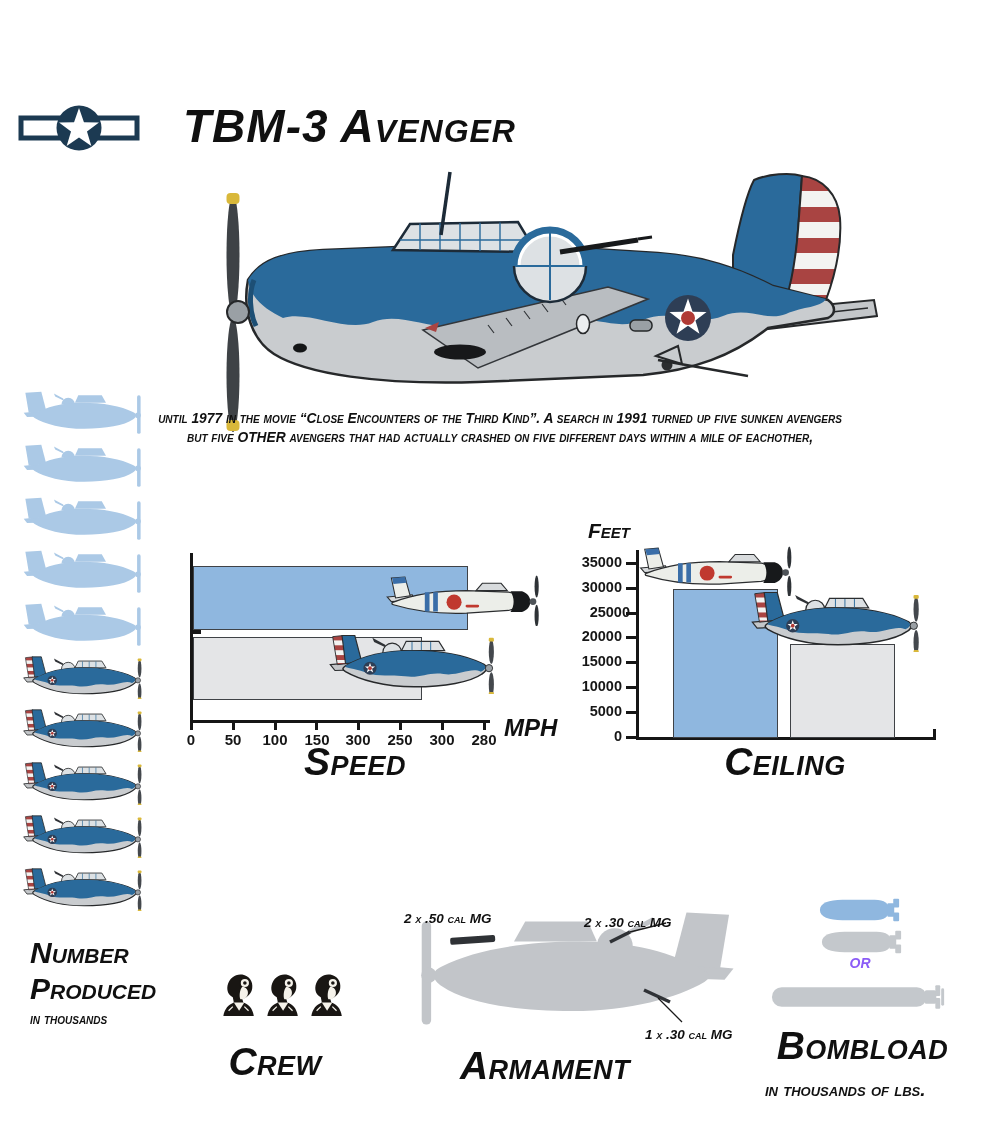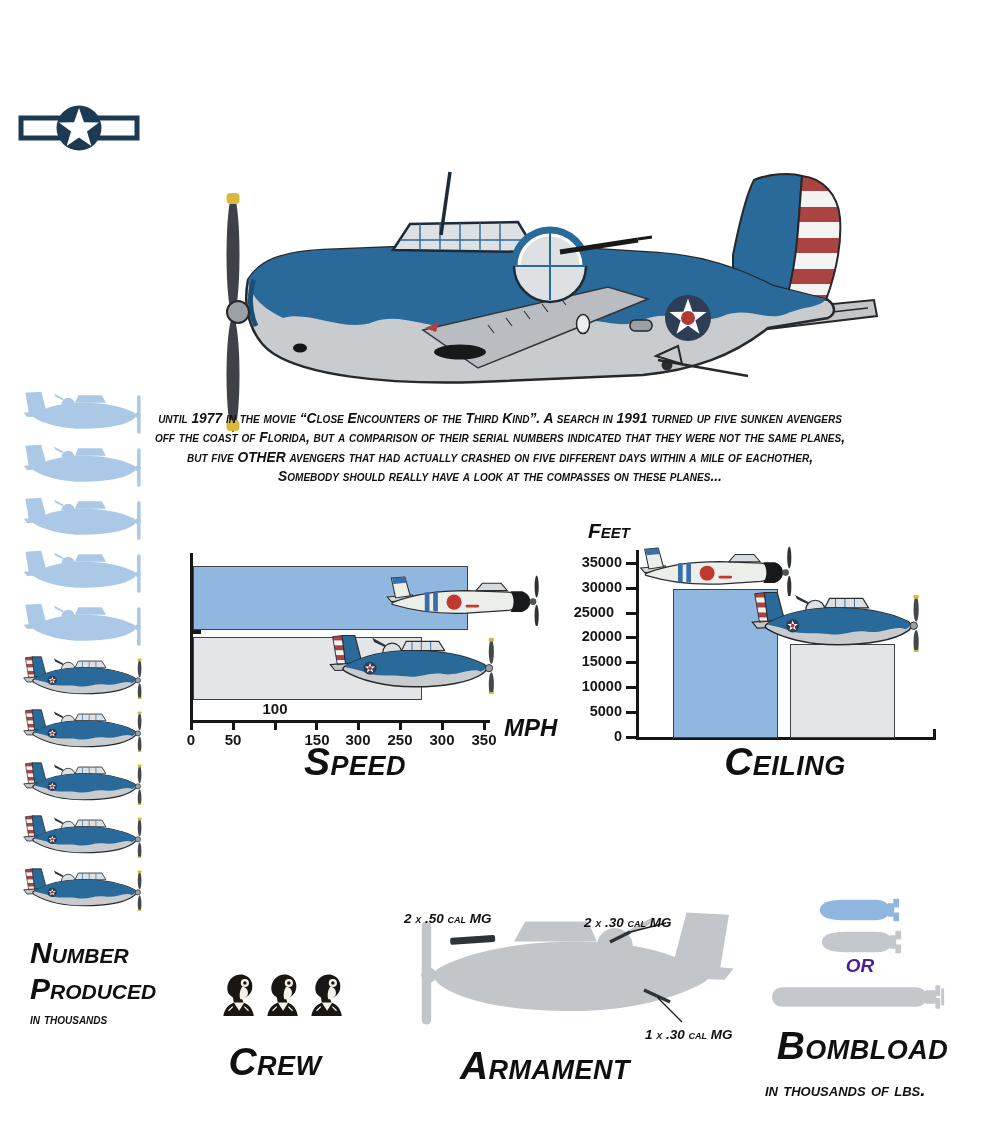--- a/index.html
+++ b/index.html
@@ -18,21 +18,21 @@
              font-variant:small-caps;font-size:13.8px;line-height:19.4px;color:#101010;}
   .tick-label{position:absolute;width:44px;text-align:center;font-weight:bold;font-size:15px;color:#161616;}
   .ceil-label{position:absolute;width:60px;text-align:right;font-weight:bold;font-size:14.5px;color:#161616;}
   .axis{position:absolute;background:#161616;}
   .bar{position:absolute;box-sizing:border-box;border:1.6px solid #3f4246;}
   .bar-blue{background:#8fb7df;}
   .bar-gray{background:#e4e5e7;}
   .pl{position:absolute;}
   .sil{color:#abc9e6;}
   .arm-label{font-size:13.5px;}
-  .or-label{color:#4c1d95;font-size:19px;}
+  .or-label{color:#8b5cf6;font-size:14px;}
   .prod-title{font-size:30px;}
   .prod-sub{font-size:14px;}
 </style>
 </head>
 <body>
 
 <div id="stage">
 
   <svg width="0" height="0" class="abs" aria-hidden="true">
     <defs>
@@ -118,20 +118,21 @@
         <rect x="175" y="6" width="3" height="18" rx="1.5"></rect>
       </g>
     </defs>
   </svg>
 
   <svg class="abs" style="left:18px;top:104px" width="122" height="48" viewBox="0 0 122 48">
     <rect x="3" y="14" width="116" height="20" fill="#ffffff" stroke="#1c3a52" stroke-width="5"></rect>
     <circle cx="61" cy="24" r="22.5" fill="#1c3a52"></circle>
     <path transform="translate(61,25)" d="M0,-21 L4.94,-6.8 L19.97,-6.49 L7.99,2.6 L12.34,16.99 L0,8.4 L-12.34,16.99 L-7.99,2.6 L-19.97,-6.49 L-4.94,-6.8 Z" fill="#ffffff"></path>
   </svg>
+  <div class="t big-title" style="left:183px;top:103px">TBM-3 Avenger</div>
 
   <svg class="abs" style="left:188px;top:160px" width="690" height="280" viewBox="0 0 690 280">
 
     <ellipse cx="45" cy="95" rx="6.5" ry="60" fill="#3e4246"></ellipse>
     <ellipse cx="45" cy="215" rx="6.5" ry="57" fill="#3e4246"></ellipse>
     <rect x="38.5" y="33" width="13" height="11" rx="4" fill="#d9b83a"></rect>
     <rect x="38.5" y="260" width="13" height="11" rx="4" fill="#d9b83a"></rect>
 
     <path d="M560,152 L686,140 L689,156 L572,170 Z" fill="#c3c6c9" stroke="#26282a" stroke-width="2"></path>
     <path d="M572,160 L680,148" stroke="#26282a" stroke-width="1.5"></path>
@@ -182,23 +183,21 @@
     <path d="M468,196 L490,186 L494,204 Z" fill="none" stroke="#26282a" stroke-width="2"></path>
     <circle cx="479" cy="205" r="5.5" fill="#2b2d2f"></circle>
     <path d="M470,200 L560,216" stroke="#26282a" stroke-width="2.5"></path>
 
     <path d="M66,120 C61,132 61,152 68,166" stroke="#1d4f75" stroke-width="5" fill="none"></path>
     <circle cx="50" cy="152" r="11" fill="#9aa0a5" stroke="#26282a" stroke-width="2"></circle>
   </svg>
 
   <div class="story">
     <div>until 1977 in the movie “Close Encounters of the Third Kind”. A search in 1991 turned up five sunken avengers</div>
-    <div>off the coast of Florida, but a comparison of their serial numbers indicated that they were not the same planes,</div>
     <div>but five OTHER avengers that had actually crashed on five different days within a mile of eachother,</div>
-    <div>Somebody should really have a look at the compasses on these planes...</div>
   </div>
 
   <div>
     <svg class="pl sil" style="left:22px;top:390px" width="126" height="44" viewBox="0 0 150 52">
         <use href="#av-sil"></use>
       </svg>
     <svg class="pl sil" style="left:22px;top:443px" width="126" height="44" viewBox="0 0 150 52">
         <use href="#av-sil"></use>
       </svg>
     <svg class="pl sil" style="left:22px;top:496px" width="126" height="44" viewBox="0 0 150 52">
@@ -241,26 +240,26 @@
     <div class="axis" style="left:232px;top:723px;width:2.5px;height:7px"></div>
     <div class="axis" style="left:274px;top:723px;width:2.5px;height:7px"></div>
     <div class="axis" style="left:315px;top:723px;width:2.5px;height:7px"></div>
     <div class="axis" style="left:357px;top:723px;width:2.5px;height:7px"></div>
     <div class="axis" style="left:399px;top:723px;width:2.5px;height:7px"></div>
     <div class="axis" style="left:441px;top:723px;width:2.5px;height:7px"></div>
     <div class="axis" style="left:483px;top:723px;width:2.5px;height:7px"></div>
 
     <div class="tick-label" style="left:169px;top:731px">0</div>
     <div class="tick-label" style="left:211px;top:731px">50</div>
-    <div class="tick-label" style="left:253px;top:700px">100</div>
+    <div class="tick-label" style="left:253px;top:731px">100</div>
     <div class="tick-label" style="left:295px;top:731px">150</div>
     <div class="tick-label" style="left:336px;top:731px">300</div>
     <div class="tick-label" style="left:378px;top:731px">250</div>
     <div class="tick-label" style="left:420px;top:731px">300</div>
-    <div class="tick-label" style="left:462px;top:731px">350</div>
+    <div class="tick-label" style="left:462px;top:731px">280</div>
     <div class="t unit-label" style="left:504px;top:716px">MPH</div>
 
     <svg class="pl" style="left:383px;top:572px" width="162" height="54" viewBox="0 0 155 50">
         <use href="#zero"></use>
       </svg>
     <svg class="pl" style="left:328px;top:633px" width="175" height="61" viewBox="0 0 150 52">
         <use href="#av-col"></use>
       </svg>
     <div class="t sec-title" style="left:255px;top:742px;width:200px">Speed</div>
   </div>
@@ -278,21 +277,21 @@
     <div class="axis" style="left:626px;top:587px;width:12px;height:2.5px"></div>
     <div class="axis" style="left:626px;top:612px;width:12px;height:2.5px"></div>
     <div class="axis" style="left:626px;top:636px;width:12px;height:2.5px"></div>
     <div class="axis" style="left:626px;top:661px;width:12px;height:2.5px"></div>
     <div class="axis" style="left:626px;top:686px;width:12px;height:2.5px"></div>
     <div class="axis" style="left:626px;top:711px;width:12px;height:2.5px"></div>
     <div class="axis" style="left:626px;top:736px;width:12px;height:2.5px"></div>
 
     <div class="ceil-label" style="left:562px;top:554px">35000</div>
     <div class="ceil-label" style="left:562px;top:579px">30000</div>
-    <div class="ceil-label" style="left:554px;top:604px">25000</div>
+    <div class="ceil-label" style="left:570px;top:604px">25000</div>
     <div class="ceil-label" style="left:562px;top:628px">20000</div>
     <div class="ceil-label" style="left:562px;top:653px">15000</div>
     <div class="ceil-label" style="left:562px;top:678px">10000</div>
     <div class="ceil-label" style="left:562px;top:703px">5000</div>
     <div class="ceil-label" style="left:562px;top:728px">0</div>
 
     <svg class="pl" style="left:636px;top:544px" width="162" height="52" viewBox="0 0 155 50">
         <use href="#zero"></use>
       </svg>
     <svg class="pl" style="left:750px;top:590px" width="178" height="62" viewBox="0 0 150 52">

